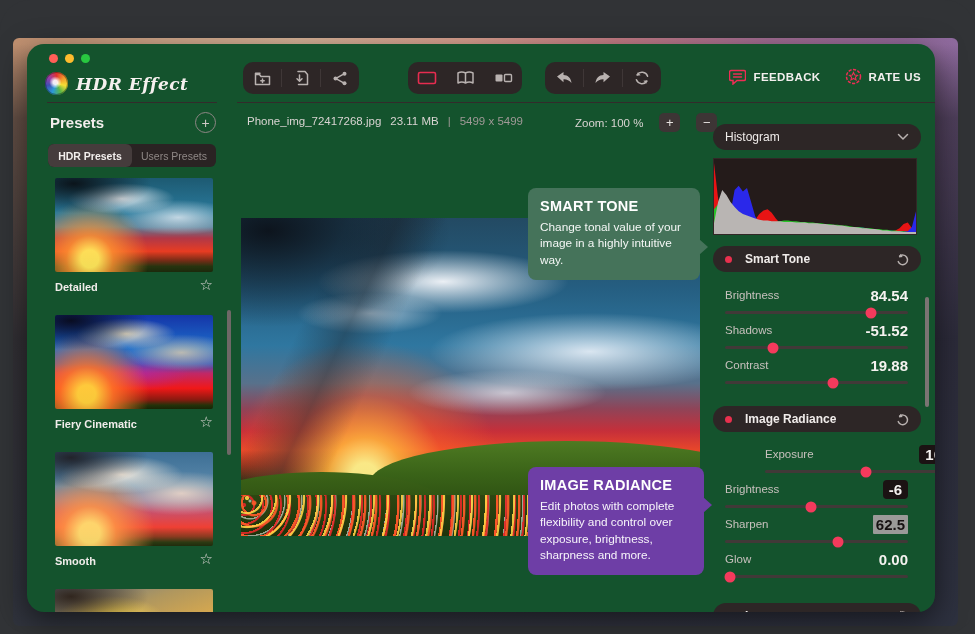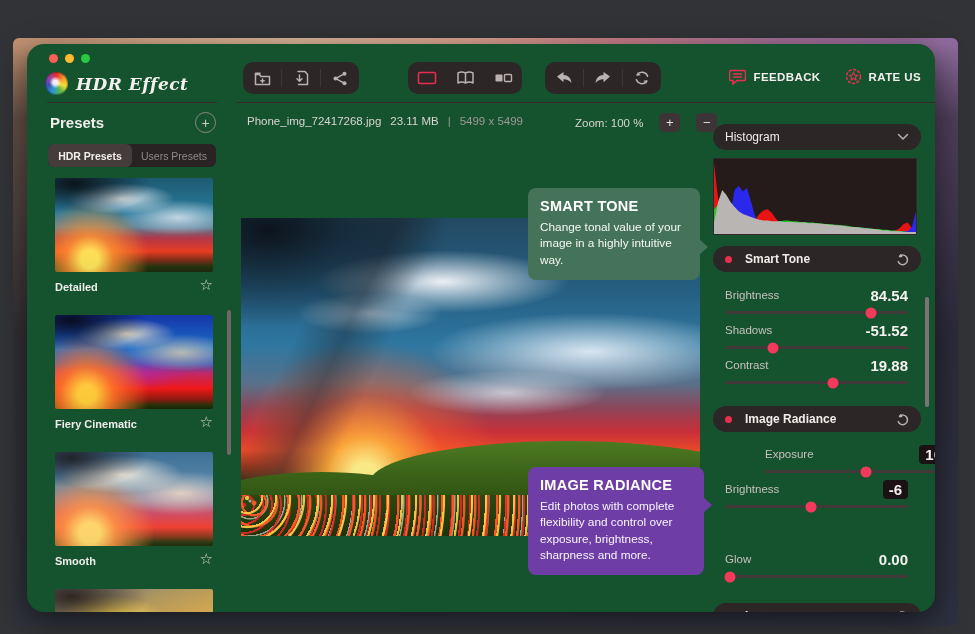--- a/index.html
+++ b/index.html
@@ -387,20 +387,29 @@
         </div>
         <div class="slider-row" style="top: 426px;">
           <div class="srow-top">
             <span class="s-label">Brightness</span>
             <span class="s-value badge">-6</span>
           </div>
           <div class="s-track">
             <div class="s-thumb" style="left: 47%;"></div>
           </div>
         </div>
+        <div class="slider-row" style="top: 461px;">
+          <div class="srow-top">
+            <span class="s-label">Sharpen</span>
+            <span class="s-value selected">62.5</span>
+          </div>
+          <div class="s-track">
+            <div class="s-thumb" style="left: 62%;"></div>
+          </div>
+        </div>
         <div class="slider-row" style="top: 496px;">
           <div class="srow-top">
             <span class="s-label">Glow</span>
             <span class="s-value">0.00</span>
           </div>
           <div class="s-track">
             <div class="s-thumb" style="left: 3%;"></div>
           </div>
         </div>
         <div></div>

